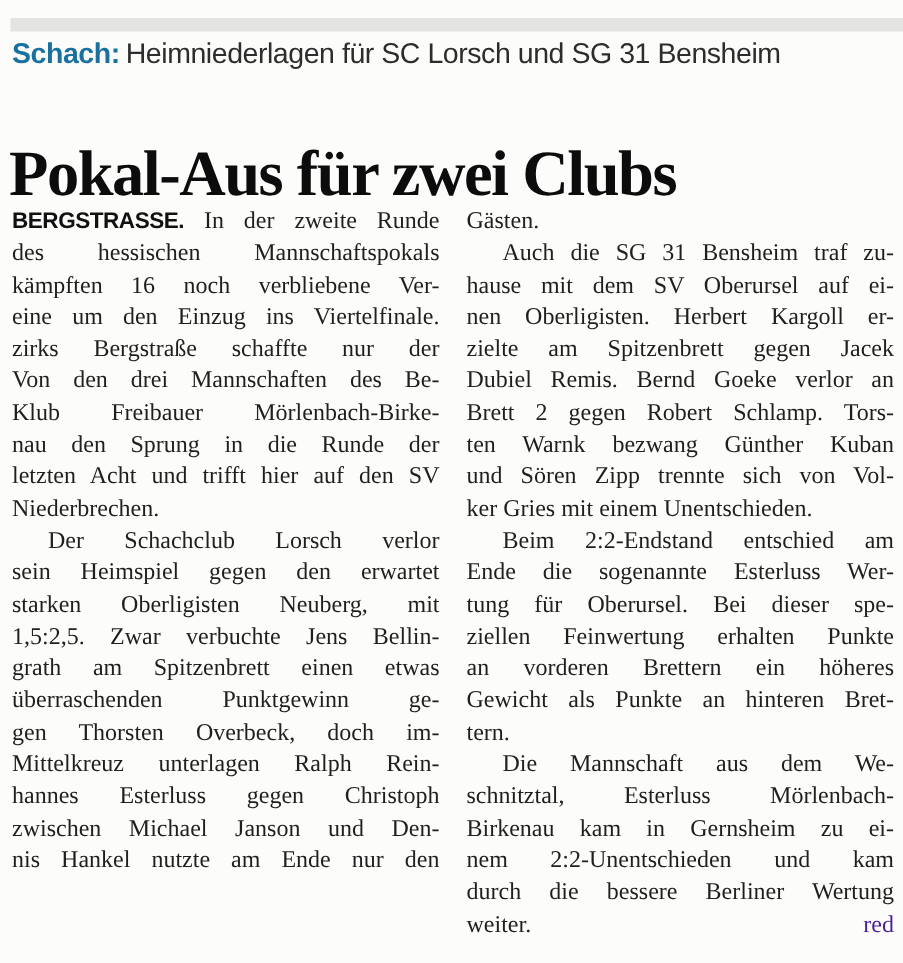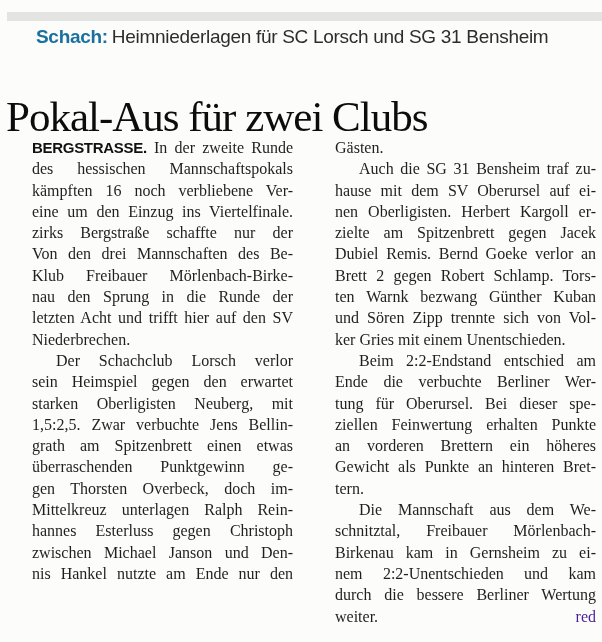--- a/index.html
+++ b/index.html
@@ -13,35 +13,34 @@
   }
   .topbar {
     position:absolute; left:7px; right:0; top:12px; height:9px;
     background:#e4e4e2;
   }
   .kicker {
     position:absolute; left:8px; top:26px;
     font-family:"Liberation Sans", sans-serif;
     font-size:19px; letter-spacing:-0.3px; color:#2d2d2d;
     white-space:nowrap;
-    margin-left:28px;
   }
   .kicker .topic { color:#1a719f; font-weight:bold; margin-right:4px; }
   .headline {
     position:absolute; left:6px; top:64px;
     font-family:"Liberation Serif", serif;
-    font-size:43px; font-weight:normal; letter-spacing:-1px;
+    font-size:43px; font-weight:bold; letter-spacing:-1px;
     color:#0c0c0c; line-height:1.1; white-space:nowrap;
   }
   .body-cols {
     position:absolute; left:8px; top:137px; width:588px;
     display:flex; gap:18px;
   }
   .col { width:285px; font-size:16px; line-height:21.3px; color:#1f1f1f; }
-  .bl { text-align:left; min-height:21.3px;margin-left:24px; }
+  .bl { text-align:left; min-height:21.3px; }
   .j  { text-align:justify; text-align-last:justify; }
   .in { padding-left:24px; }
   .lead {
     font-family:"Liberation Sans", sans-serif;
     font-weight:bold; font-size:15px; letter-spacing:-0.3px; color:#111;
   }
   .lastline { display:flex; justify-content:space-between; align-items:baseline; }
   .byline { color:#4c1d95; }
 </style>
 </head>
@@ -88,28 +87,28 @@
       <div class="bl j in">Auch die SG 31 Bensheim traf zu-</div>
       <div class="bl j">hause mit dem SV Oberursel auf ei-</div>
       <div class="bl j">nen Oberligisten. Herbert Kargoll er-</div>
       <div class="bl j">zielte am Spitzenbrett gegen Jacek</div>
       <div class="bl j">Dubiel Remis. Bernd Goeke verlor an</div>
       <div class="bl j">Brett 2 gegen Robert Schlamp. Tors-</div>
       <div class="bl j">ten Warnk bezwang Günther Kuban</div>
       <div class="bl j">und Sören Zipp trennte sich von Vol-</div>
       <div class="bl">ker Gries mit einem Unentschieden.</div>
       <div class="bl j in">Beim 2:2-Endstand entschied am</div>
-      <div class="bl j">Ende die verbuchte Berliner Wer-</div>
+      <div class="bl j">Ende die sogenannte Esterluss Wer-</div>
       <div class="bl j">tung für Oberursel. Bei dieser spe-</div>
       <div class="bl j">ziellen Feinwertung erhalten Punkte</div>
       <div class="bl j">an vorderen Brettern ein höheres</div>
       <div class="bl j">Gewicht als Punkte an hinteren Bret-</div>
       <div class="bl">tern.</div>
       <div class="bl j in">Die Mannschaft aus dem We-</div>
-      <div class="bl j">schnitztal, Freibauer Mörlenbach-</div>
+      <div class="bl j">schnitztal, Esterluss Mörlenbach-</div>
       <div class="bl j">Birkenau kam in Gernsheim zu ei-</div>
       <div class="bl j">nem 2:2-Unentschieden und kam</div>
       <div class="bl j">durch die bessere Berliner Wertung</div>
       <div class="bl lastline">
         <span>weiter.</span>
         <span class="byline">red</span>
       </div>
     </div>
 
   </div>

